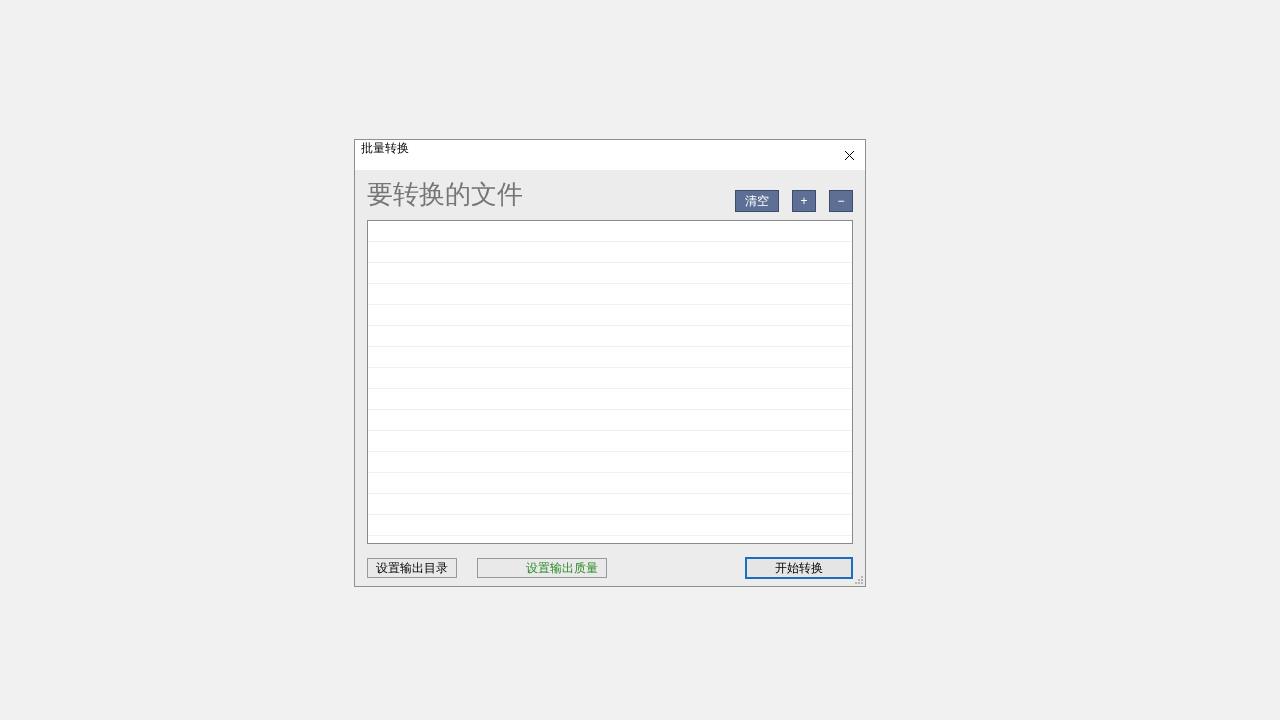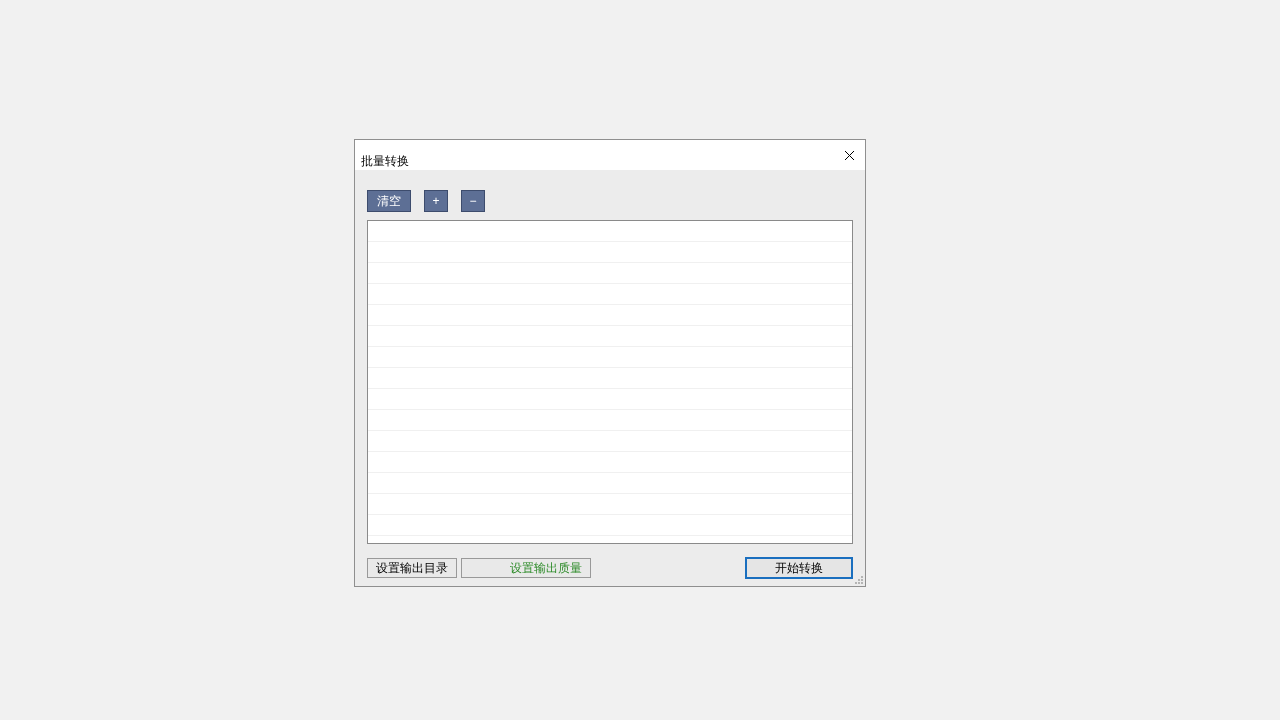--- a/index.html
+++ b/index.html
@@ -22,21 +22,21 @@
     border: 1px solid #8f8f8f;
     box-sizing: border-box;
     display: flex;
     flex-direction: column;
   }
 
   .titlebar {
     height: 30px;
     background: #ffffff;
     display: flex;
-    align-items: flex-end;
+    align-items: flex-start;
     justify-content: space-between;
     padding-left: 6px;
     box-sizing: border-box;
   }
   .titlebar .title {
     font-size: 12px;
     color: #000;
   }
   .close-btn {
     width: 32px;
@@ -116,21 +116,21 @@
   .footer-row {
     height: 42px;
     display: flex;
     align-items: center;
     justify-content: space-between;
     padding-top: 6px;
     box-sizing: border-box;
   }
   .footer-left {
     display: flex;
-    gap: 4px;
+    gap: 20px;
   }
 
   .std-btn {
     background: #e9e9e9;
     border: 1px solid #999999;
     font-size: 12px;
     color: #000;
     height: 20px;
     line-height: 18px;
     padding: 0 8px;
@@ -172,20 +172,21 @@
       <svg width="11" height="11" viewBox="0 0 11 11">
         <line x1="1" y1="1" x2="10" y2="10" stroke="#000" stroke-width="1"></line>
         <line x1="10" y1="1" x2="1" y2="10" stroke="#000" stroke-width="1"></line>
       </svg>
     </div>
   </div>
 
   <div class="body">
 
     <div class="header-row">
+      <h1>要转换的文件</h1>
       <div class="header-buttons">
         <div class="hdr-btn wide">清空</div>
         <div class="hdr-btn sq">+</div>
         <div class="hdr-btn sq">−</div>
       </div>
     </div>
 
     <div class="listbox">
       <div class="listbox-inner">
         <div class="list-row"></div>

